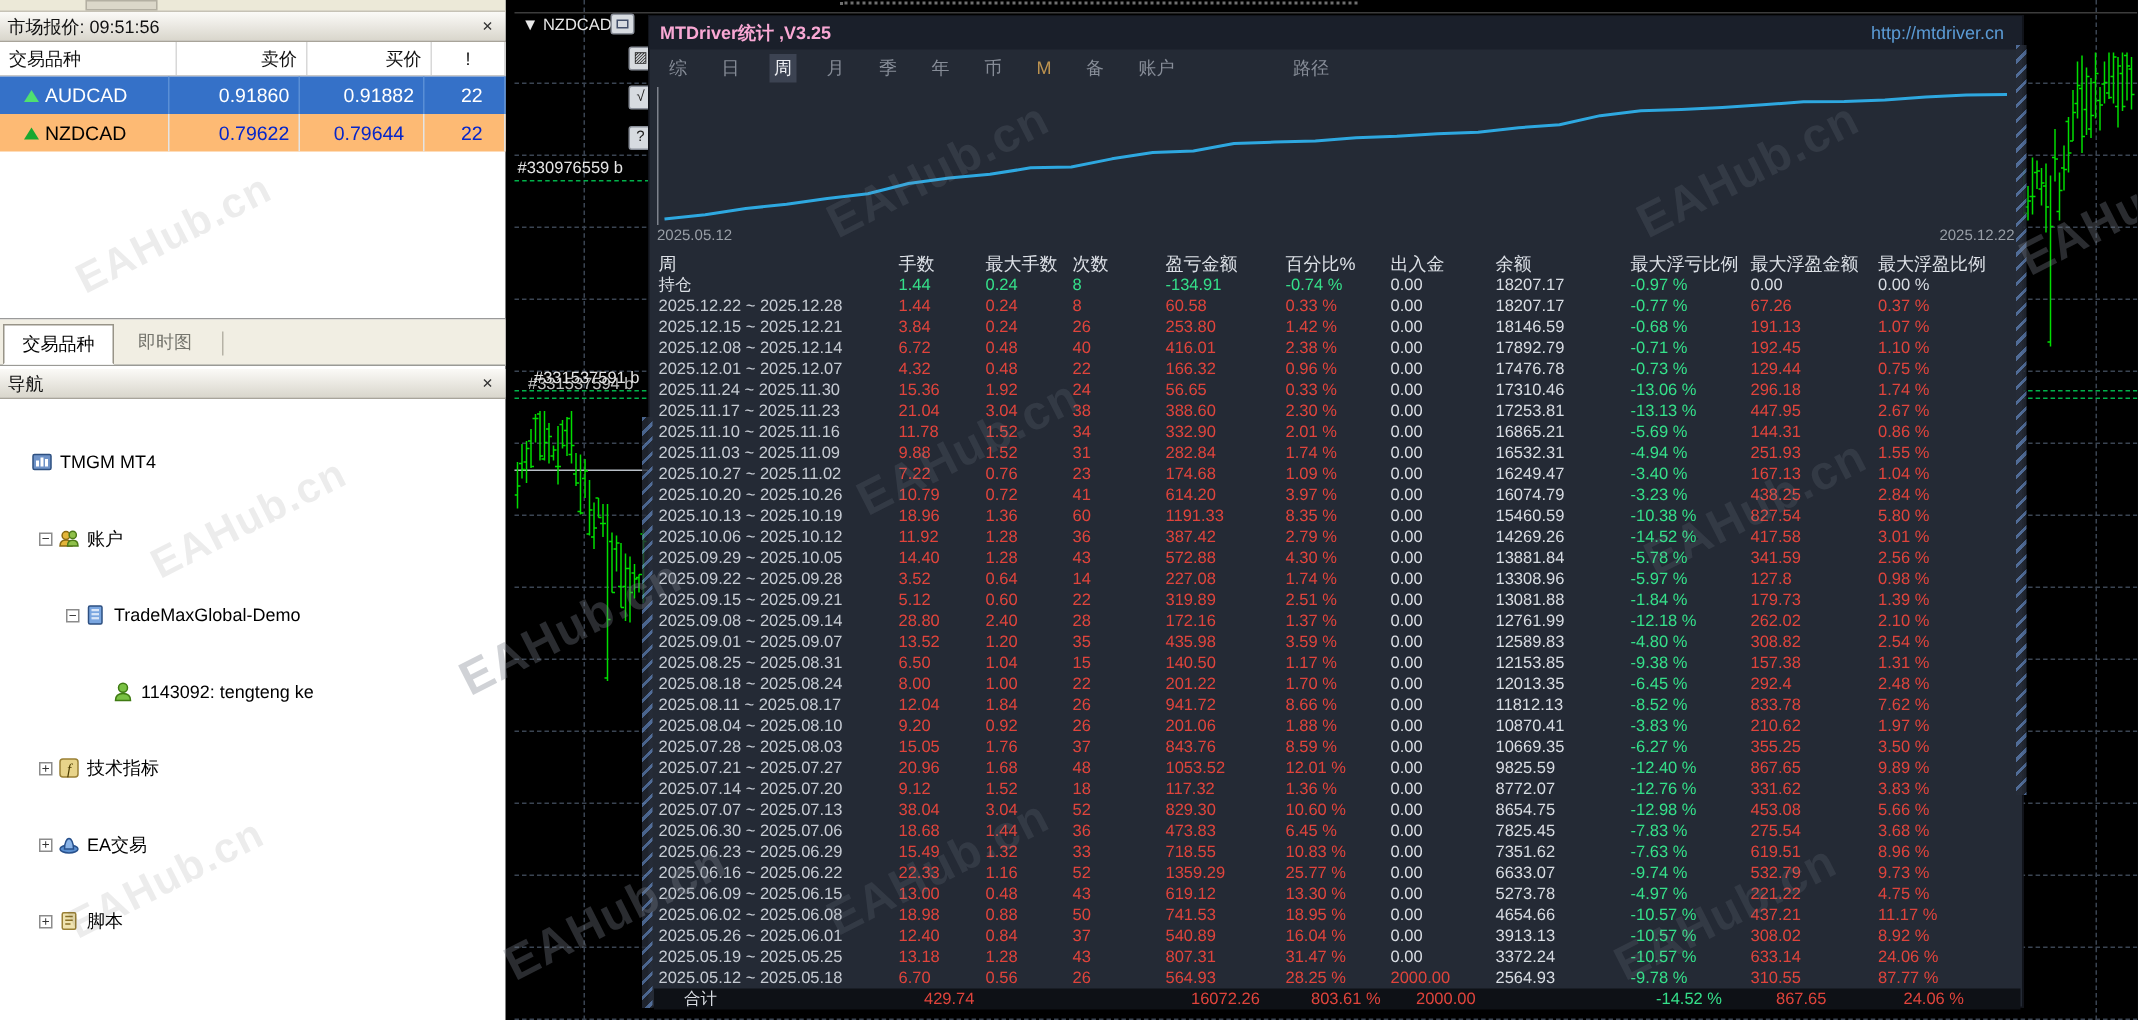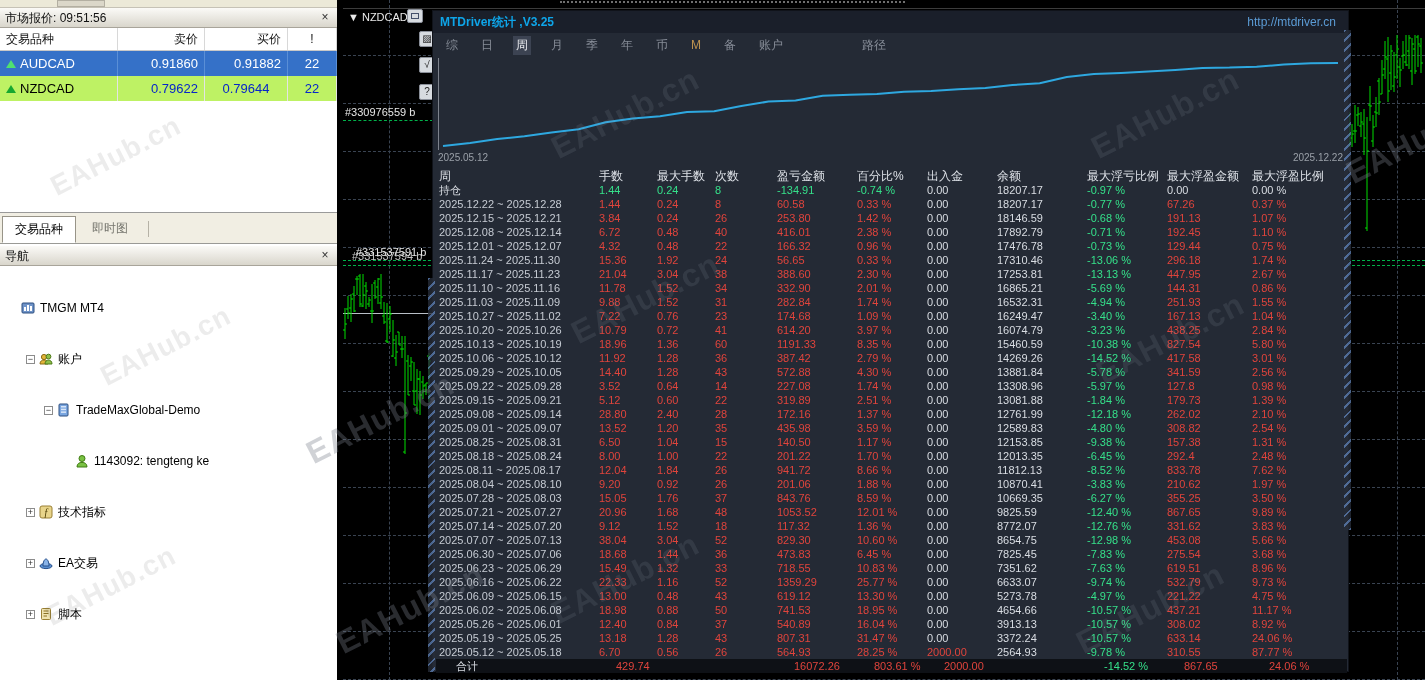--- a/index.html
+++ b/index.html
@@ -10,22 +10,22 @@
   
   #left-col { position:absolute; left:0; top:0; width:337px; height:680px; background:#fff; }
   .top-strip { position:absolute; left:0; top:0; width:337px; height:8px; background:#ece9d8; border-bottom:1px solid #c6c2b6; }
   .top-tab { position:absolute; left:57px; top:0; width:48px; height:7px; background:#dbd7c9; border:1px solid #b3afa2; }
   .panel-title { position:absolute; left:0; width:337px; height:20px; background:linear-gradient(#fbfaf7,#d9d6cc); border-bottom:1px solid #a8a49a; font-size:12px; color:#111; line-height:20px; padding-left:5px; }
   .panel-close { position:absolute; right:5px; top:0; width:14px; height:20px; line-height:19px; text-align:center; color:#333; font-size:12px; cursor:default; }
   #mw-title-bar { top:8px; }
   #mw-header { position:absolute; left:0; top:28px; width:337px; height:23px; background:#fff; border-bottom:1px solid #c8c8c8; display:flex; font-size:12px; color:#111; }
   #mw-header .hc { line-height:22px; border-right:1px solid #d8d8d8; padding:0 6px; }
   #mw-rows { position:absolute; left:0; top:51px; width:337px; }
-  .mw-row { display:flex; height:25px; font-size:13px; background:#bef264; }
-  .mw-row .mc { line-height:25px; padding:0 6px; border-right:1px solid #e4e4e4; white-space:nowrap; overflow:hidden; }
+  .mw-row { display:flex; height:25px; font-size:13px; background:#fdba74; }
+  .mw-row .mc { line-height:25px; padding:0 6px; border-right:1px solid #e4e4e4; white-space:nowrap; overflow:hidden;margin-left:10px; }
   .mw-row.sel { background:#3571c8; color:#fff; }
   .mw-row.sel .mc { border-right:1px solid #5a8fd6; }
   .mw-row .sym { display:flex; align-items:center; gap:4px; }
   .arrow-up { width:0; height:0; border-left:5px solid transparent; border-right:5px solid transparent; border-bottom:8px solid #18a830; display:inline-block; }
   .mw-row.sel .arrow-up { border-bottom-color:#4fe070; }
   .num-blue { color:#0726c9; }
   .mw-sep { position:absolute; left:0; top:212px; width:337px; height:1px; background:#9a9a9a; }
 
   #mw-tabs { position:absolute; left:0; top:213px; width:337px; height:31px; background:#f1eee3; border-bottom:1px solid #9a9a96; }
   .mw-tab { position:absolute; top:3px; height:27px; line-height:25px; font-size:12px; padding:0 12px; color:#76766e; }
@@ -48,21 +48,21 @@
   .side-btn { position:absolute; left:76px; width:16px; height:16px; background:#d7dbe0; border:1px solid #8a8f99; border-radius:2px; font-size:10px; line-height:14px; text-align:center; color:#222; }
   .hgrid { position:absolute; left:0; width:1082px; height:0; border-top:1px dashed #3a4452; }
   .vgrid { position:absolute; top:0; height:680px; width:0; border-left:1px dashed #3a4452; }
   .order-label { position:absolute; color:#e6e6e6; font-size:11px; white-space:nowrap; }
   .order-line { position:absolute; height:0; border-top:1px dashed #00b24a; }
   .price-line { position:absolute; height:0; border-top:1px solid #b9bfc7; }
 
   
   #stats { position:absolute; left:432px; top:10px; width:917px; height:662px; background:#242a35; border:1px solid #10131a; }
   #stats-title-bar { position:absolute; left:0; top:0; width:100%; height:22px; background:#1a1f2a; }
-  #stats-title { position:absolute; left:7px; top:3px; color:#0ea5e9; font-size:12px; font-weight:bold; }
+  #stats-title { position:absolute; left:7px; top:3px; color:#f9a8d4; font-size:12px; font-weight:bold; }
   #stats-link { position:absolute; right:12px; top:4px; color:#5b9bd5; font-size:12px; }
   #stats-tabs { position:absolute; left:10px; top:22px; width:890px; height:24px; display:flex; align-items:center; gap:17px; font-size:12px; color:#878d98; }
   .stat-tab { padding:1px 3px; }
   .stat-tab.active { background:#3c4352; color:#eceef2; }
   .stat-tab.tab-m { color:#bd9350; }
   #path-label { margin-left:56px; }
   #eq-wrap { position:absolute; left:5px; top:47px; width:907px; height:92px; border-left:1px solid #7d828c; }
   #eq-dates { position:absolute; left:5px; top:141px; width:907px; height:12px; font-size:10px; color:#9aa0a8; }
   #date-start { position:absolute; left:0; top:0; }
   #date-end { position:absolute; right:2px; top:0; }

